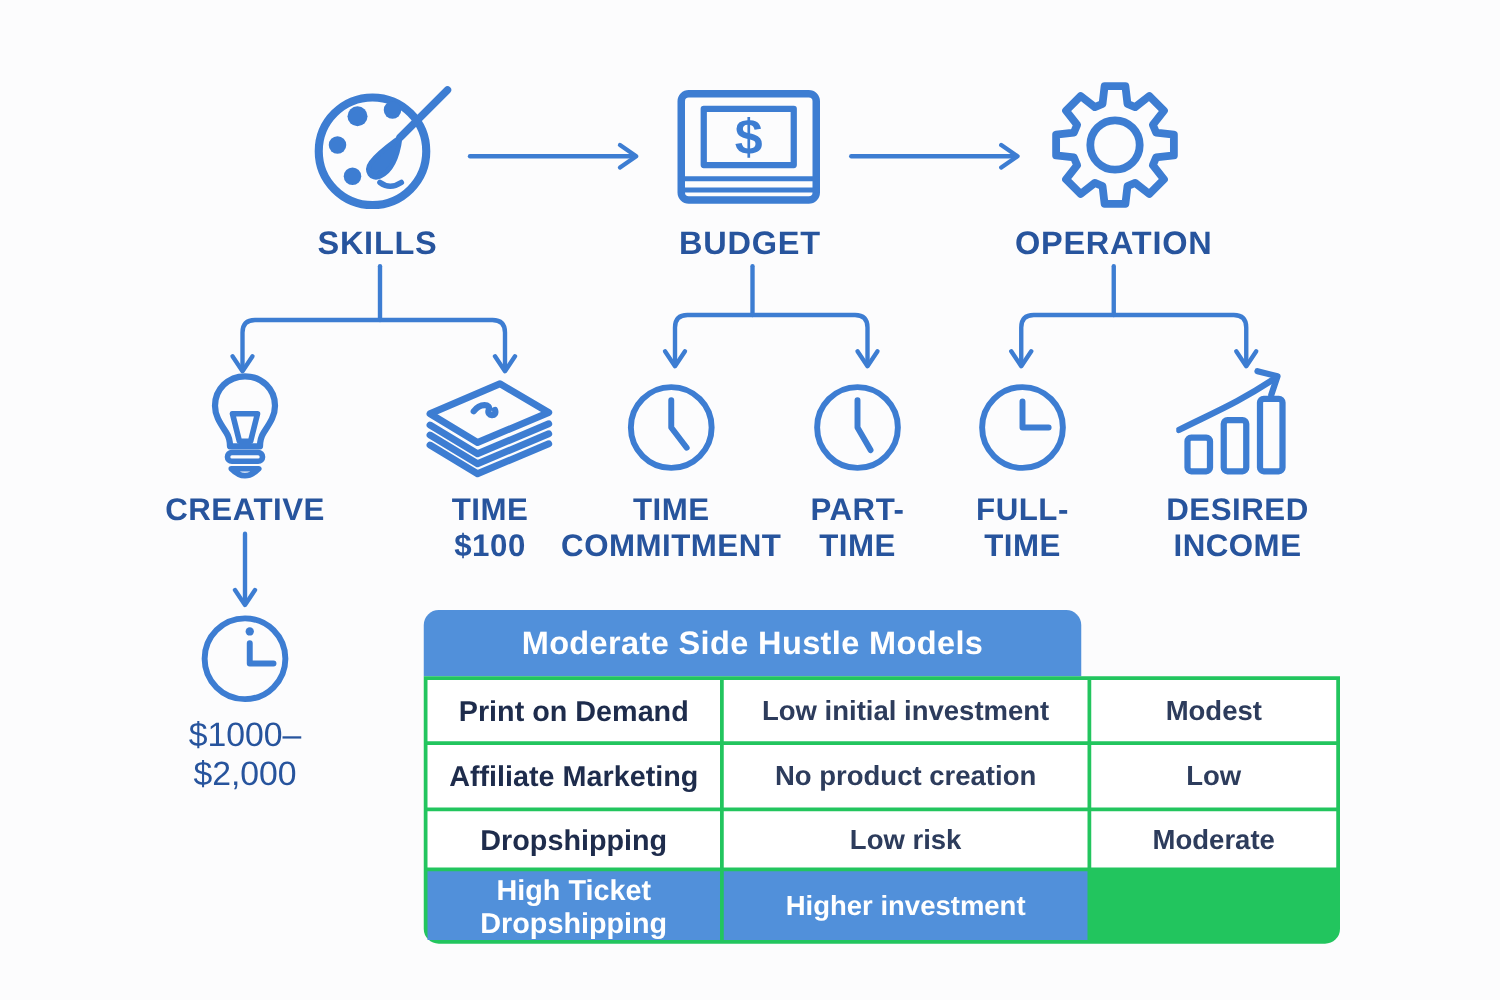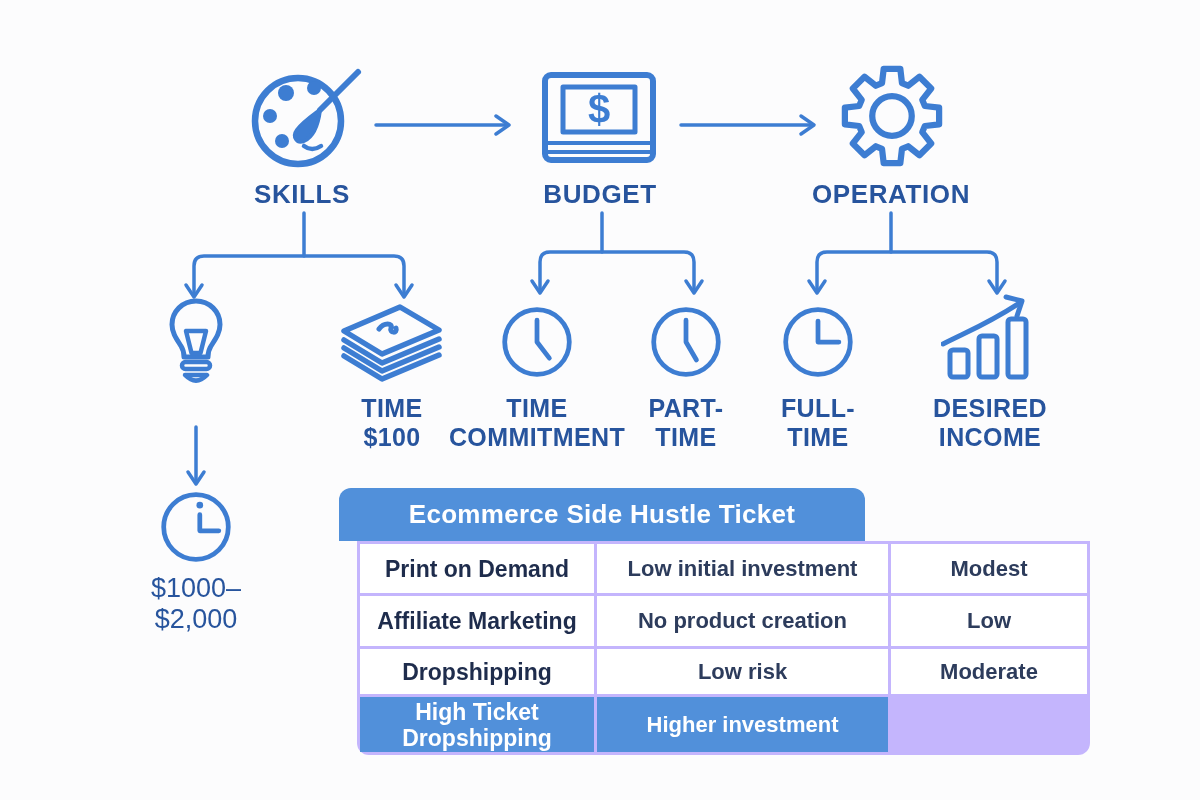--- a/index.html
+++ b/index.html
@@ -10,23 +10,23 @@
   .node-label{position:absolute;text-align:center;font-weight:bold;color:#27549D;
               font-size:26px;letter-spacing:0.6px;}
   .sub-label{position:absolute;text-align:center;font-weight:bold;color:#27549D;
              font-size:25px;line-height:29px;letter-spacing:0.4px;}
   .money-text{position:absolute;text-align:center;font-weight:normal;color:#27549D;
               font-size:27px;line-height:31px;}
   .ht-table{position:absolute;left:339px;top:488px;width:733px;}
   .ht-header{position:absolute;left:0;top:0;width:526px;height:53px;background:#5190DA;
              border-radius:12px 12px 0 0;display:flex;align-items:center;justify-content:center;
              color:#ffffff;font-weight:bold;font-size:26px;letter-spacing:0.3px;}
-  .ht-body{position:absolute;left:0;top:53px;width:727px;background:#c4b5fd;padding:3px;
+  .ht-body{position:absolute;left:0;top:53px;width:727px;background:#22c55e;padding:3px;
            display:grid;grid-template-columns:234px 291px 196px;grid-template-rows:49px 50px 45px 55px;
-           gap:3px;border-radius:0 0 12px 12px;margin-left:18px;}
+           gap:3px;border-radius:0 0 12px 12px;}
   .cell{background:#ffffff;display:flex;align-items:center;justify-content:center;
         font-size:22px;color:#2D3C5C;text-align:center;padding:0 6px;font-weight:bold;}
   .cell-model{font-weight:bold;font-size:23px;color:#1E2C4C;line-height:26px;}
   .cell.hl{background:#5190DA;color:#ffffff;}
   .cell-model.hl{color:#ffffff;}
   svg{display:block;}
 </style>
 </head>
 <body>
 
@@ -116,20 +116,23 @@
   </svg>
 
   <svg class="icon" style="left:941px;top:294px" width="98" height="92" viewBox="0 0 98 92" fill="none" stroke="#3D7DD2" stroke-width="5" stroke-linecap="round" stroke-linejoin="round">
     <rect x="9" y="56" width="18" height="27" rx="3"></rect>
     <rect x="38" y="42" width="18" height="41" rx="3"></rect>
     <rect x="67" y="25" width="18" height="58" rx="3"></rect>
     <path d="M2,50 C30,36 50,28 80,8"></path>
     <path d="M65,3 L81,7 L76,22"></path>
   </svg>
 
+  <div class="sub-label" style="left:96px;top:394px;width:200px">
+    <div>CREATIVE</div>
+  </div>
   <div class="sub-label" style="left:292px;top:394px;width:200px">
     <div>TIME</div>
     <div>$100</div>
   </div>
   <div class="sub-label" style="left:427px;top:394px;width:220px">
     <div>TIME</div>
     <div>COMMITMENT</div>
   </div>
   <div class="sub-label" style="left:586px;top:394px;width:200px">
     <div>PART-</div>
@@ -148,21 +151,21 @@
     <circle cx="40" cy="40" r="34"></circle>
     <circle cx="44" cy="17" r="3.5" fill="#3D7DD2" stroke="none"></circle>
     <path d="M44,27 V44 H64"></path>
   </svg>
   <div class="money-text" style="left:106px;top:573px;width:180px">
     <div>$1000–</div>
     <div>$2,000</div>
   </div>
 
   <div class="ht-table">
-    <div class="ht-header">Ecommerce Side Hustle Ticket</div>
+    <div class="ht-header">Moderate Side Hustle Models</div>
     <div class="ht-body">
       <div class="cell cell-model">Print on Demand</div>
       <div class="cell">Low initial investment</div>
       <div class="cell">Modest</div>
 
       <div class="cell cell-model">Affiliate Marketing</div>
       <div class="cell">No product creation</div>
       <div class="cell">Low</div>
 
       <div class="cell cell-model">Dropshipping</div>

